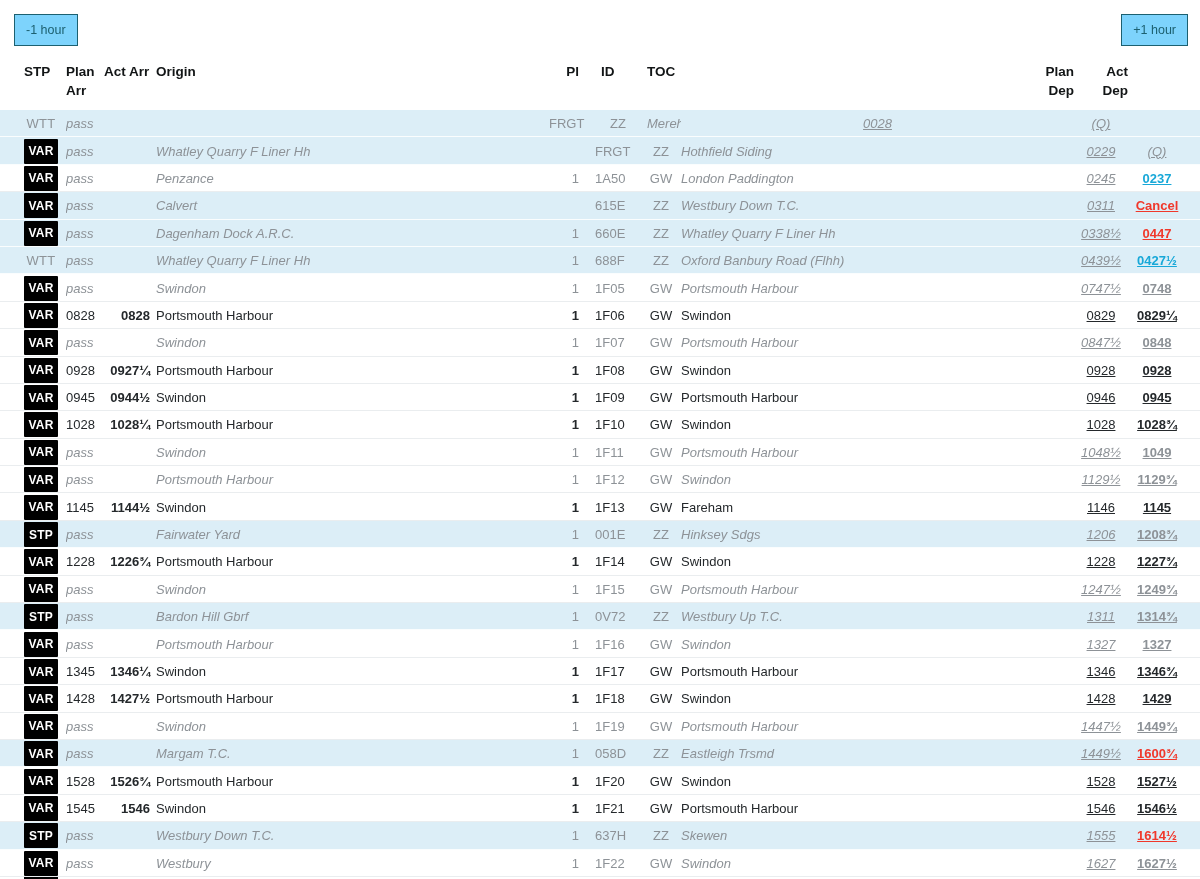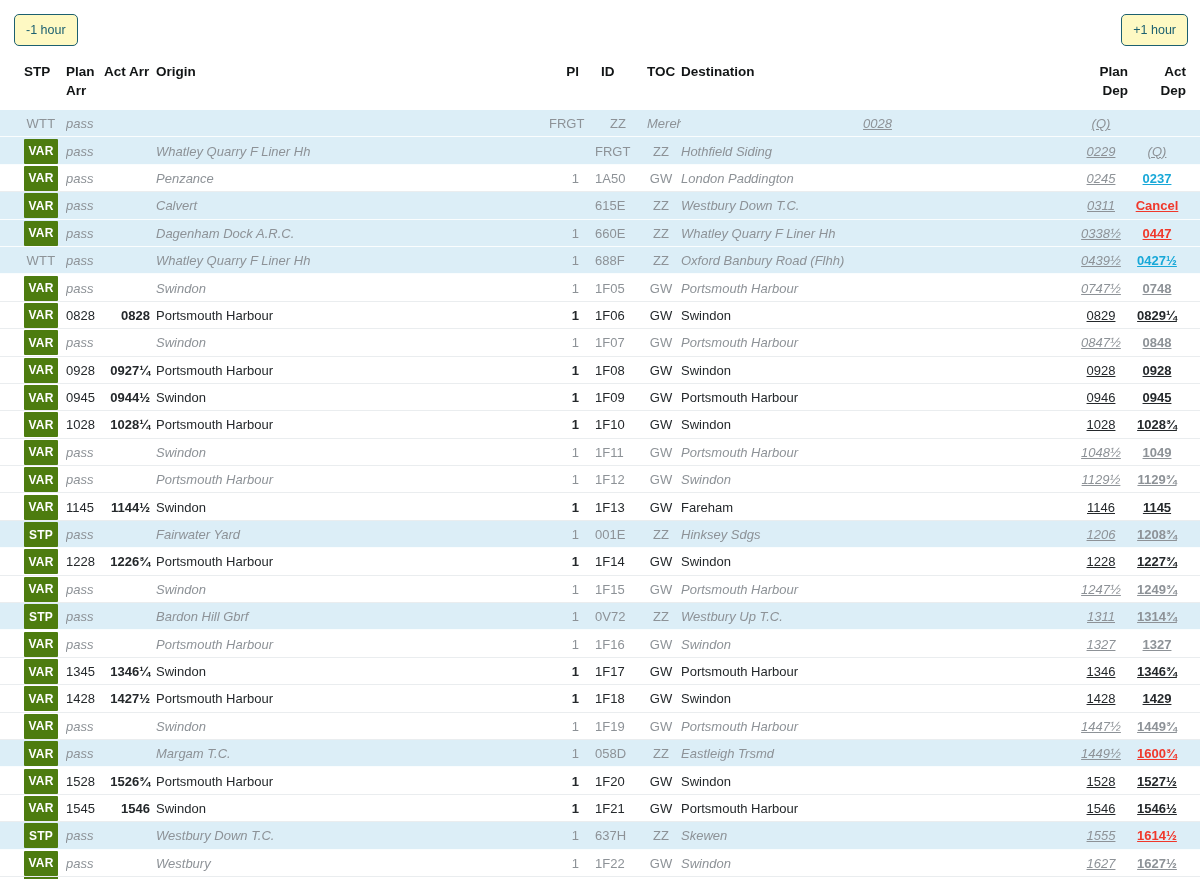--- a/index.html
+++ b/index.html
@@ -10,23 +10,23 @@
     color: #24282b;
   }
   .page { width: 1200px; }
 
   
   .toolbar {
     display: flex; justify-content: space-between;
     padding: 14px 12px 0 14px; height: 46px;
   }
   .hour-btn {
-    background: #fef9c3; border: 1px solid #1c6070; color: #1c6070;
+    background: #7dd3fc; border: 1px solid #1c6070; color: #1c6070;
     font-family: "Liberation Sans", sans-serif;
-    font-size: 12.5px; padding: 0 11px; border-radius: 5px;
+    font-size: 12.5px; padding: 0 11px; border-radius: 0;
     cursor: pointer; line-height: 1;
   }
 
   
   .grid {
     display: grid;
     grid-template-columns: 42px 38px 52px 1fr 46px 52px 34px 1fr 54px 58px;
     padding: 0 14px 0 24px;
     align-items: center;
   }
@@ -44,21 +44,21 @@
 
   
   .row { height: 27.4px; font-size: 13px; cursor: pointer; }
   .row.bg-white { background: #fff; box-shadow: inset 0 -1px 0 rgba(96,116,128,0.13); }
   .row.bg-blue  { background: #dceef7; box-shadow: inset 0 -1px 0 rgba(255,255,255,0.85); }
 
   .c { white-space: nowrap; overflow: hidden; }
   .c-stp { display: flex; align-items: center; height: 100%; }
   .badge {
     width: 34px; height: 25px; display: flex; align-items: center; justify-content: center;
-    background: #4d7c0f; color: #fff; font-weight: 700; font-size: 12px; border-radius: 1px;
+    background: #000000; color: #fff; font-weight: 700; font-size: 12px; border-radius: 1px;
     letter-spacing: 0.2px;
   }
   .badge.no-badge { background: transparent; color: #8d9398; font-weight: 400; font-size: 13px; }
 
   .c-actarr { text-align: right; padding-right: 6px; }
   .c-pl { text-align: right; padding-right: 16px; }
   .c-toc { text-align: center; padding-right: 6px; }
   .c-plandep, .c-actdep { text-align: center; text-decoration: underline; }
   .c-actdep { font-weight: 700; }
 
@@ -96,21 +96,20 @@
     <div class="th">STP</div>
     <div class="th">
       <div>Plan</div>
         <div>Arr</div>
     </div>
     <div class="th th-actarr">Act Arr</div>
     <div class="th">Origin</div>
     <div class="th th-pl">Pl</div>
     <div class="th th-id">ID</div>
     <div class="th">TOC</div>
-    <div class="th">Destination</div>
     <div class="th th-plandep">
       <div>Plan</div>
         <div>Dep</div>
     </div>
     <div class="th th-actdep">
       <div>Act</div>
         <div>Dep</div>
     </div>
   </div>
 

